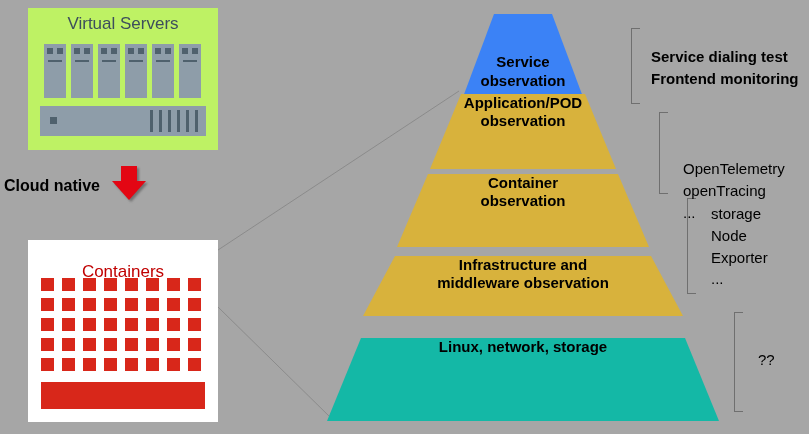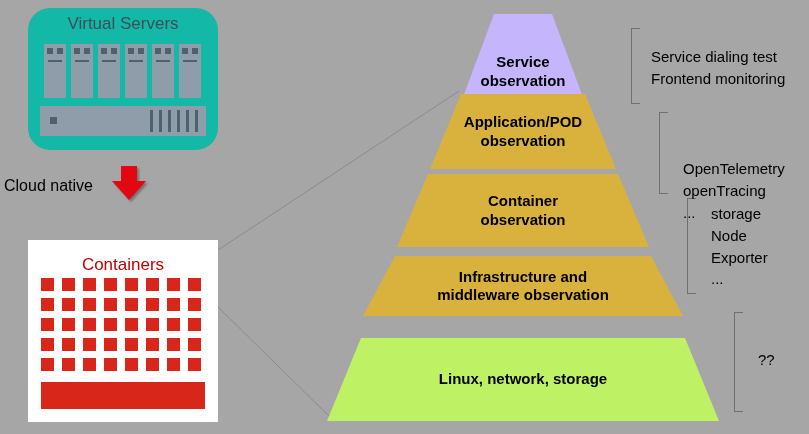--- a/index.html
+++ b/index.html
@@ -3,80 +3,80 @@
 <meta charset="utf-8">
 <style>
   html,body{margin:0;padding:0;}
   .canvas{
     position:relative;width:809px;height:434px;background:#a6a6a6;
     overflow:hidden;font-family:"Liberation Sans",sans-serif;
   }
   .connectors{position:absolute;left:0;top:0;pointer-events:none;}
 
   
-  .vs-box{position:absolute;left:28px;top:8px;width:190px;height:142px;background:#14b8a6;border-radius:22px;}
+  .vs-box{position:absolute;left:28px;top:8px;width:190px;height:142px;background:#bef264;}
   .vs-title{margin-top:6px;text-align:center;font-size:17px;color:#3d4e5c;}
   .tower-row{position:absolute;left:16px;top:36px;display:flex;gap:5px;}
   .tower{
     width:22px;height:54px;background-color:#8e9da9;
     background-image:linear-gradient(#4f616d,#4f616d),linear-gradient(#4f616d,#4f616d),linear-gradient(#4f616d,#4f616d);
     background-size:6px 6px,6px 6px,14px 2px;
     background-position:3px 4px,13px 4px,4px 16px;
     background-repeat:no-repeat;
   }
   .server-base{
     position:absolute;left:12px;top:98px;width:166px;height:30px;background-color:#8e9da9;
     background-image:linear-gradient(#4f616d,#4f616d),repeating-linear-gradient(to right,#4f616d 0 3px,rgba(0,0,0,0) 3px 9px);
     background-size:7px 7px,50px 22px;
     background-position:10px 11px,110px 4px;
     background-repeat:no-repeat;
   }
 
   
-  .cloud-label{position:absolute;left:4px;top:177px;font-size:16px;color:#000;}
+  .cloud-label{position:absolute;left:4px;top:177px;font-size:16px;color:#000;font-weight:bold;}
   .arrow{position:absolute;left:112px;top:166px;filter:drop-shadow(2px 2px 1px rgba(70,70,70,0.55));}
   .arrow-shaft{width:16px;height:15px;background:#e30613;margin:0 auto;}
   .arrow-head{width:0;height:0;border-left:17px solid transparent;border-right:17px solid transparent;border-top:19px solid #e30613;}
 
   
   .ct-box{position:absolute;left:28px;top:240px;width:190px;height:182px;background:#ffffff;}
-  .ct-title{margin-top:15px;text-align:center;font-size:17px;color:#c00000;}
+  .ct-title{margin-top:22px;text-align:center;font-size:17px;color:#c00000;}
   .ct-grid{
     position:absolute;left:13px;top:38px;width:164px;height:94px;
     background-image:conic-gradient(at 13px 13px,rgba(0,0,0,0) 0 270deg,#d8271a 270deg 360deg);
     background-size:21px 20px;
   }
   .ct-bar{position:absolute;left:13px;top:142px;width:164px;height:27px;background:#d8271a;}
 
   
   .layer{
-    position:absolute;display:flex;flex-direction:column;justify-content:center;align-items:center;
+    position:absolute;display:flex;flex-direction:column;justify-content:flex-start;align-items:center;
     text-align:center;font-weight:700;font-size:15px;line-height:1.22;color:#000;
     white-space:pre-line;box-sizing:border-box;
   }
-  .layer-1{left:463px;top:14px;width:120px;height:83px;background:#c4b5fd;
+  .layer-1{left:463px;top:14px;width:120px;height:83px;background:#3b82f6;
     clip-path:polygon(31px 0,calc(100% - 31px) 0,100% 100%,0 100%);
     justify-content:flex-end;padding-bottom:7px;}
   .layer-2{left:430px;top:94px;width:186px;height:75px;background:#d8b23c;
     clip-path:polygon(31px 0,calc(100% - 31px) 0,100% 100%,0 100%);}
   .layer-3{left:397px;top:174px;width:252px;height:73px;background:#d8b23c;
     clip-path:polygon(31px 0,calc(100% - 31px) 0,100% 100%,0 100%);}
   .layer-4{left:363px;top:256px;width:320px;height:60px;background:#d8b23c;
     clip-path:polygon(32px 0,calc(100% - 32px) 0,100% 100%,0 100%);}
-  .layer-5{left:327px;top:338px;width:392px;height:83px;background:#bef264;
+  .layer-5{left:327px;top:338px;width:392px;height:83px;background:#14b8a6;
     clip-path:polygon(34px 0,calc(100% - 34px) 0,100% 100%,0 100%);}
 
   
   .bracket{position:absolute;width:8px;border:1px solid #6f6f6f;border-right:none;}
   .bracket-1{left:631px;top:28px;height:74px;}
   .bracket-2{left:659px;top:112px;height:80px;}
   .bracket-3{left:687px;top:198px;height:94px;}
   .bracket-4{left:734px;top:312px;height:98px;}
   .note{position:absolute;font-size:15px;color:#000;line-height:1.45;white-space:pre-line;}
-  .note-1{left:651px;top:46px;}
+  .note-1{left:651px;top:46px;font-weight:bold;}
   .note-2{left:683px;top:118px;margin-top:40px;}
   .note-3{left:711px;top:203px;}
   .note-4{left:758px;top:349px;}
 </style>
 </head>
 <body>
 
 <div class="canvas">
 
   <svg class="connectors" width="809" height="434" viewBox="0 0 809 434">

